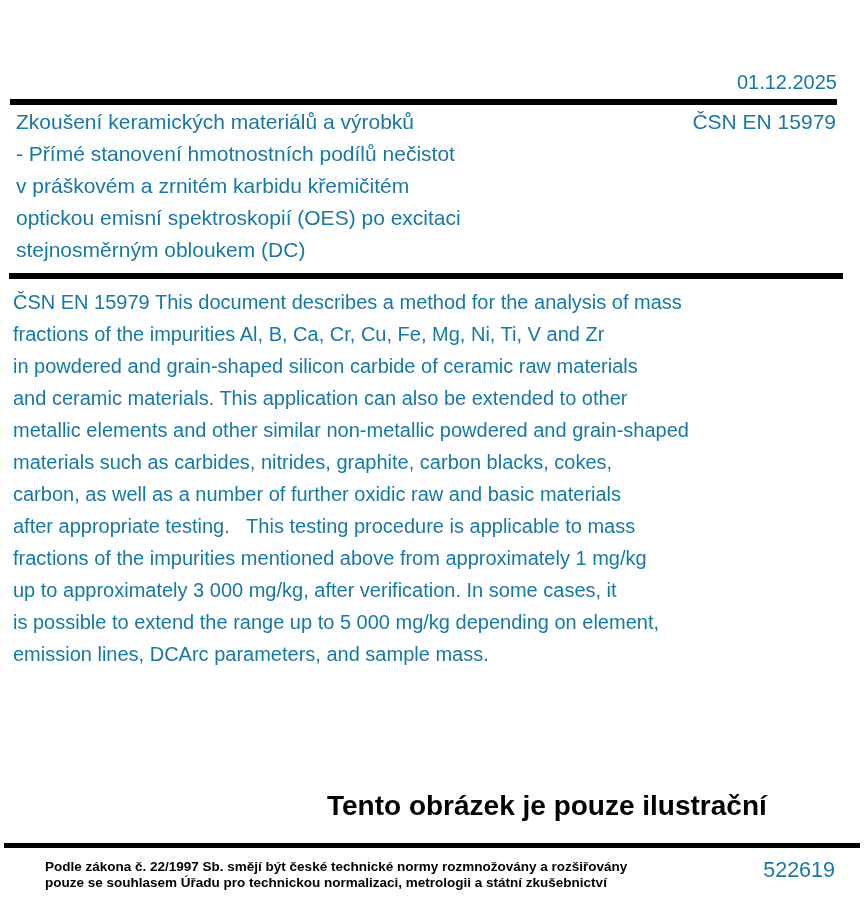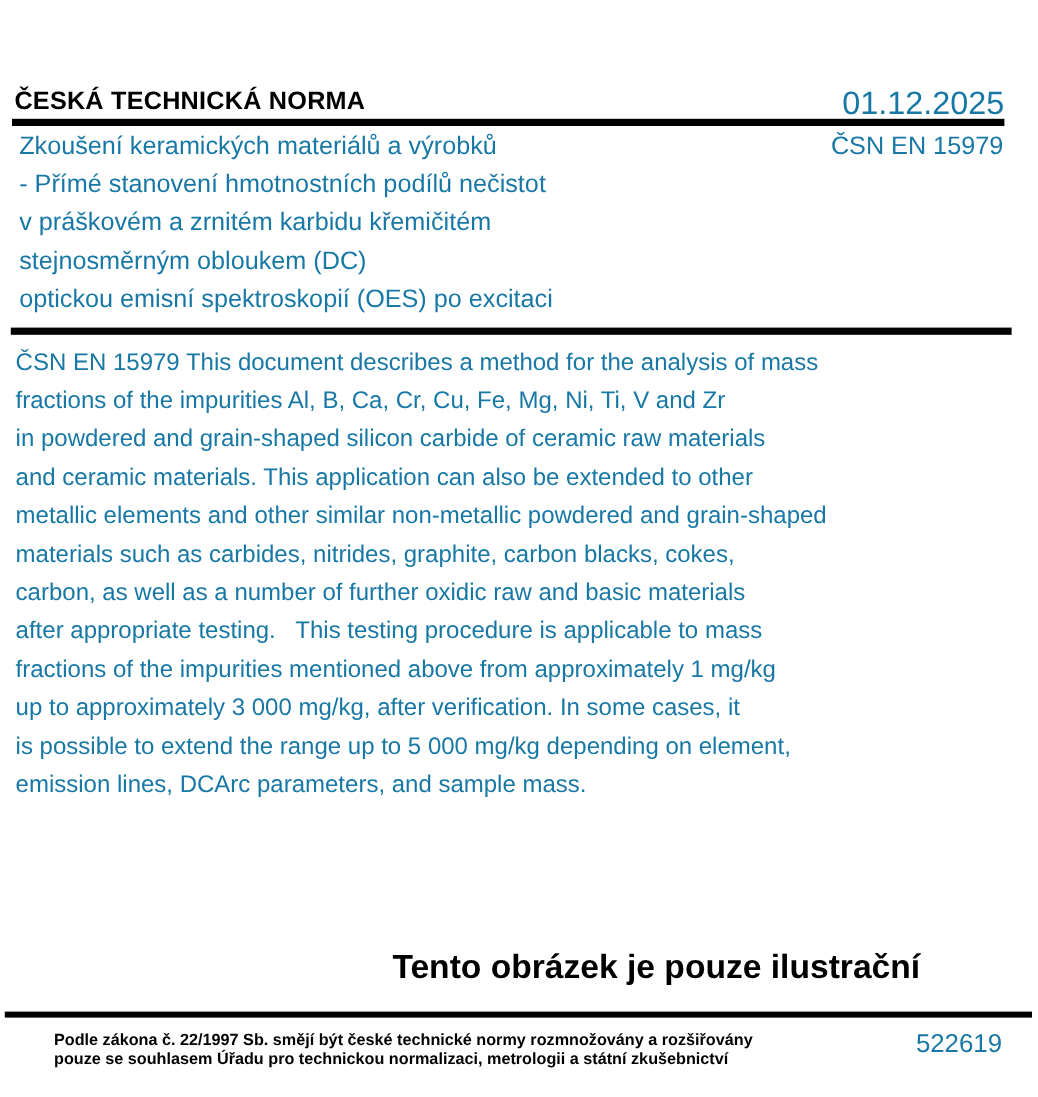--- a/index.html
+++ b/index.html
@@ -22,21 +22,21 @@
     top: 73px;
     font-size: 21px;
     font-weight: bold;
     color: #000000;
     letter-spacing: 0.2px;
     white-space: pre;
   }
   .header-date {
     right: 28px;
     top: 71px;
-    font-size: 27px;
+    font-size: 20px;
     color: var(--accent);
     white-space: pre;
   }
   .rule {
     background: #000000;
   }
   .rule-1 { left: 10px; top: 99px;  width: 827px; height: 6px; }
   .rule-2 { left: 9px;  top: 273px; width: 834px; height: 6px; }
   .rule-3 { left: 4px;  top: 843px; width: 856px; height: 5px; }
 
@@ -93,31 +93,30 @@
     font-size: 21.5px;
     color: var(--accent);
     white-space: pre;
   }
 </style>
 </head>
 <body>
 
 <div class="page">
 
-  <div class="abs header-title">ČESKÁ TECHNICKÁ NORMA</div>
   <div class="abs header-date">01.12.2025</div>
 
   <div class="abs rule rule-1"></div>
 
   <div class="abs title-block">
     <div>Zkoušení keramických materiálů a výrobků</div>
     <div>- Přímé stanovení hmotnostních podílů nečistot</div>
     <div>v práškovém a zrnitém karbidu křemičitém</div>
+    <div>optickou emisní spektroskopií (OES) po excitaci</div>
     <div>stejnosměrným obloukem (DC)</div>
-    <div>optickou emisní spektroskopií (OES) po excitaci</div>
   </div>
 
   <div class="abs code-block">
     <div>ČSN EN 15979</div>
   </div>
 
   <div class="abs rule rule-2"></div>
 
   <div class="abs abstract">
     <div>ČSN EN 15979 This document describes a method for the analysis of mass</div>

